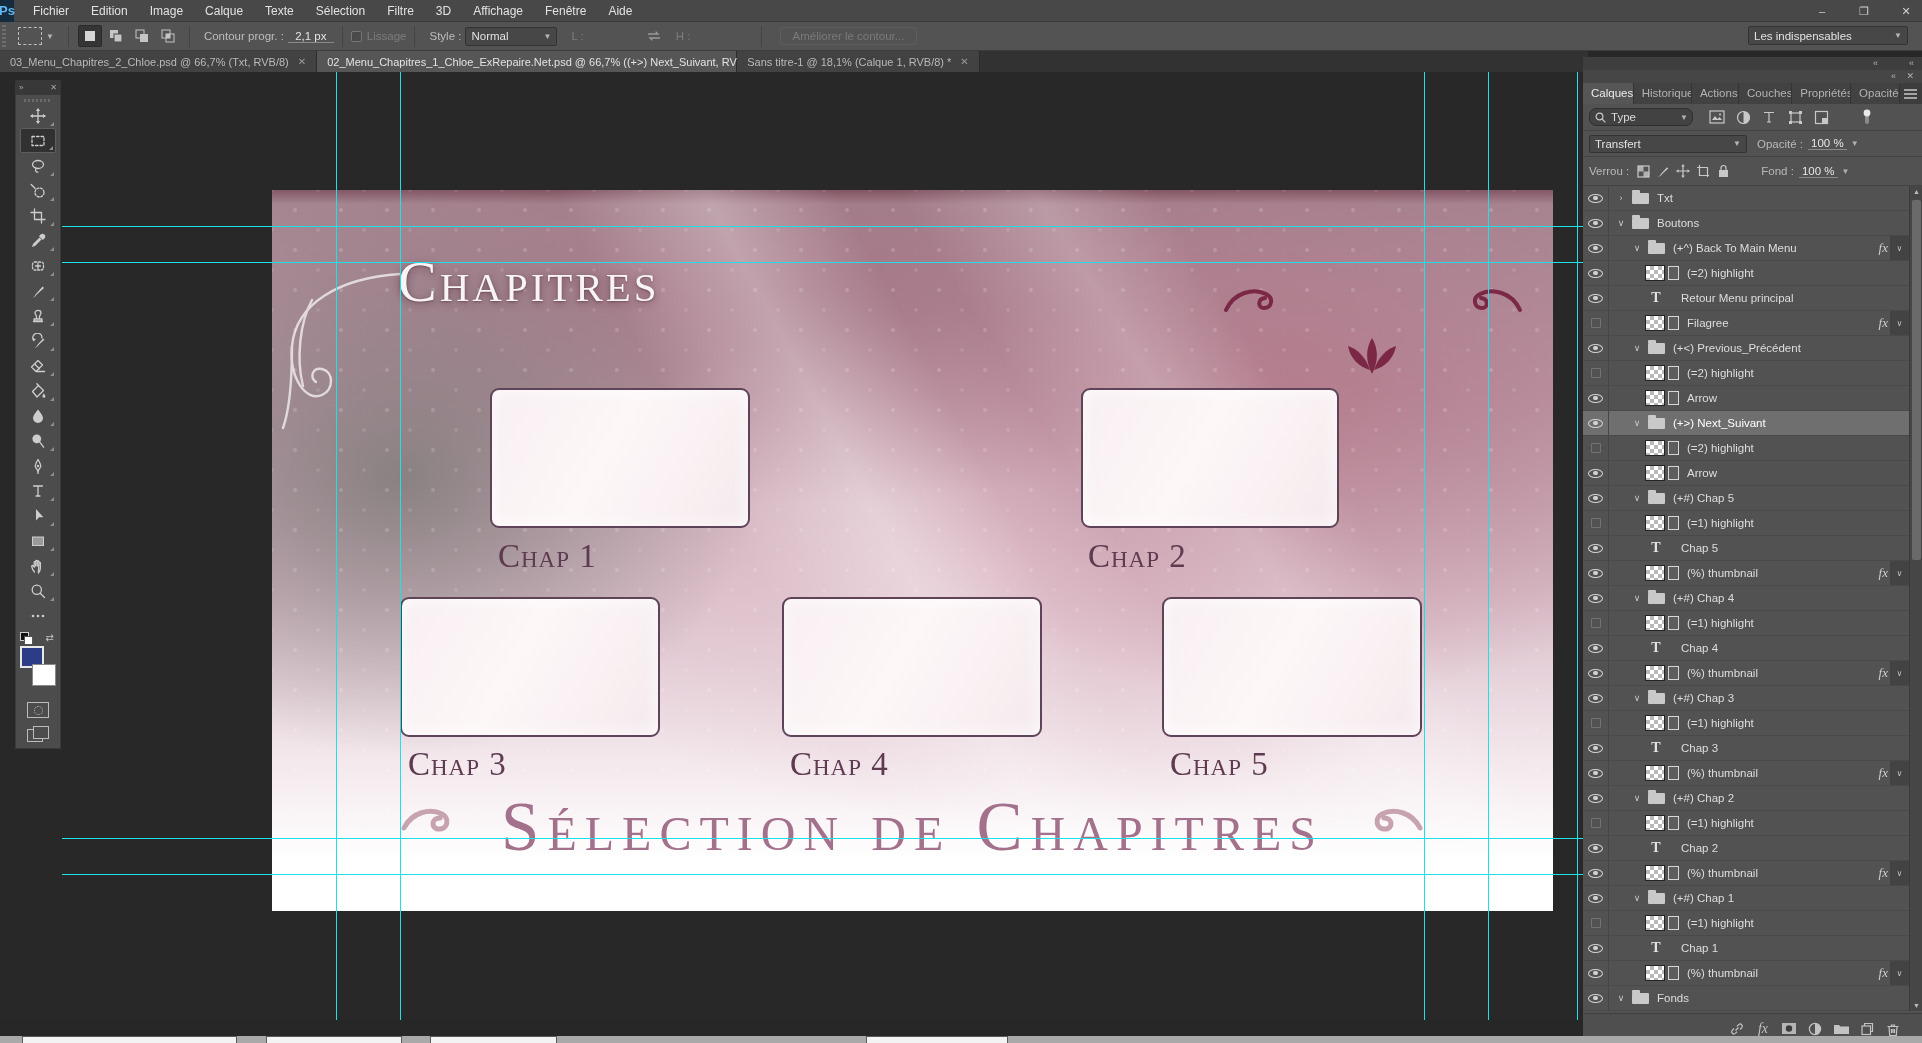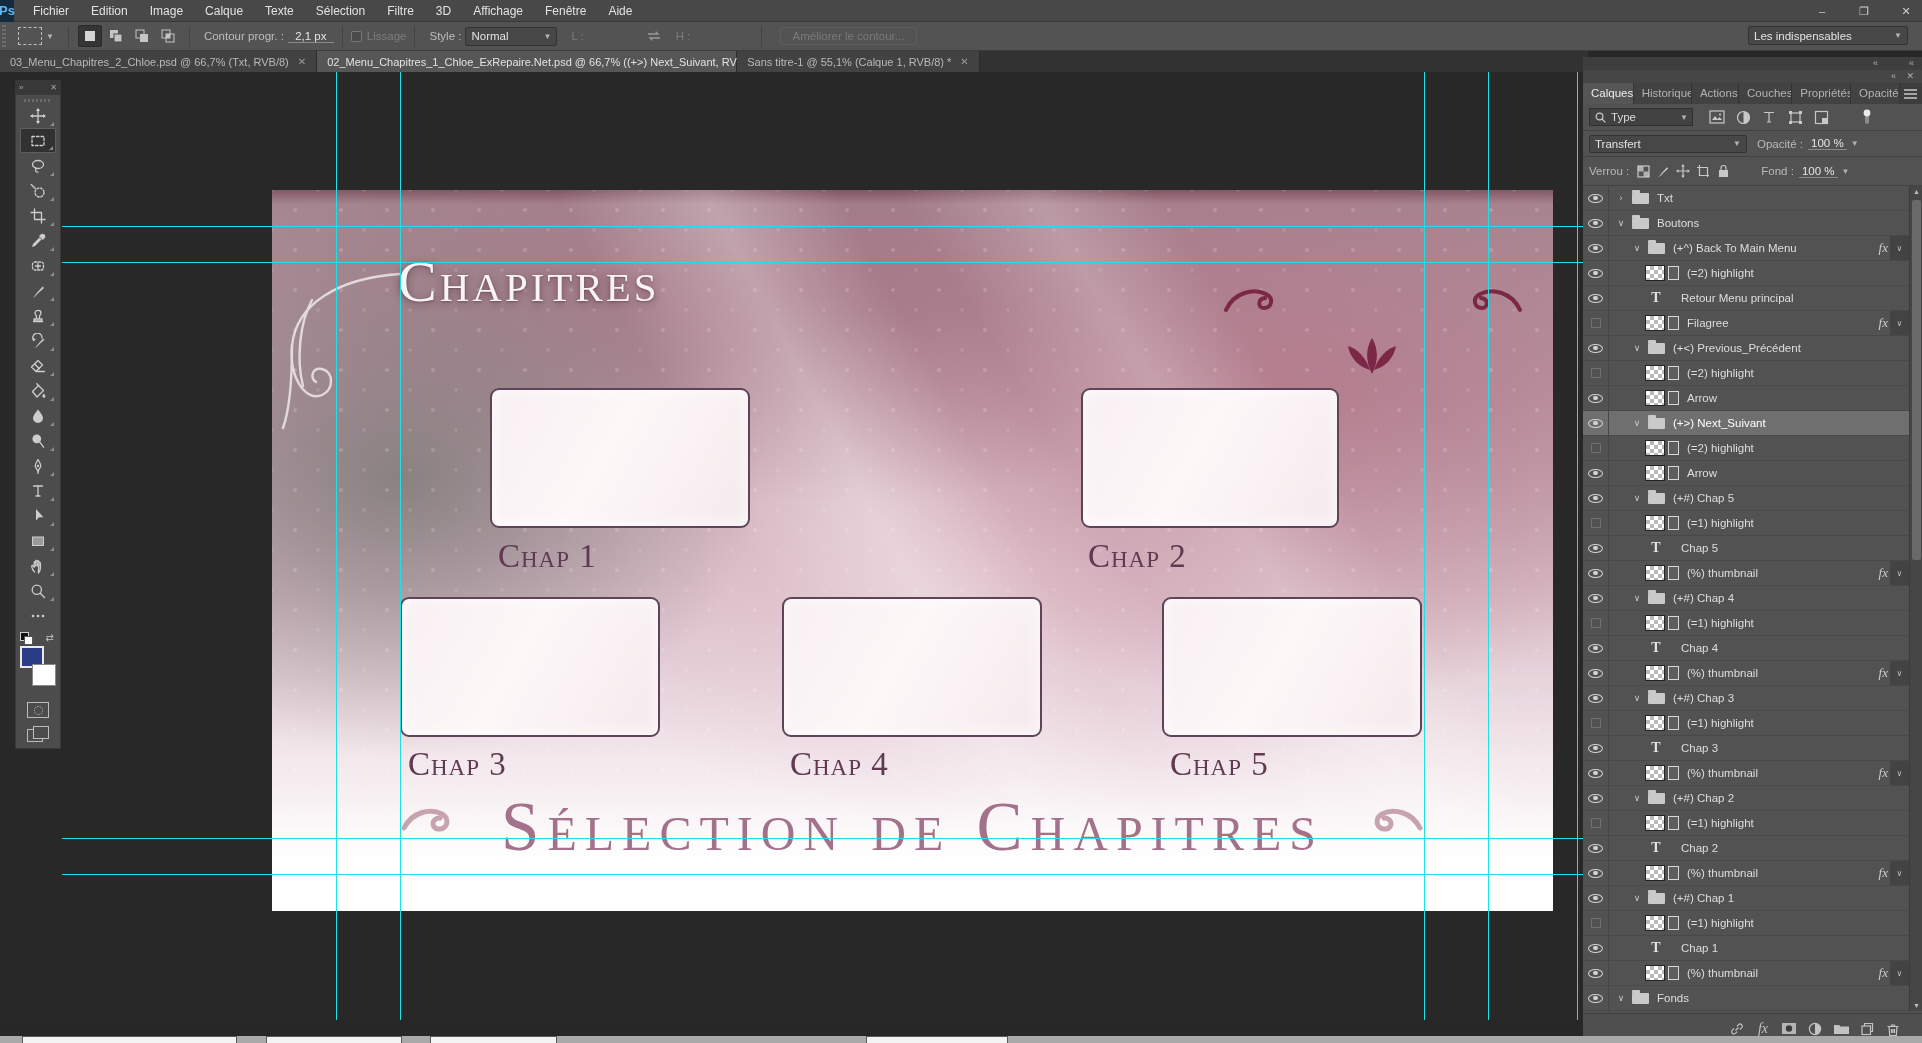--- a/index.html
+++ b/index.html
@@ -120,21 +120,21 @@
   .dockbar1 { position:absolute; left:0; top:0; width:339px; height:13px; background:#3e3e3e; }
   .dockbar2 { position:absolute; left:0; top:13px; width:339px; height:13px; background:#464646; }
   .dockbtn { position:absolute; color:#b0b0b0; font-size:9px; line-height:13px; }
   .ptabs { position:absolute; left:0; top:26px; width:339px; height:21px; background:#3d3d3d; display:flex; }
   .ptab { height:21px; padding:0 8px; line-height:21px; color:#b3b3b3; background:#424242;
     border-right:1px solid #343434; font-size:11.5px; white-space:nowrap; overflow:hidden; }
   .ptab.active { background:#565656; color:#ebebeb; }
   .pburger { margin-left:auto; width:28px; display:flex; align-items:center; justify-content:center; }
   .prow { position:absolute; left:0; width:339px; display:flex; align-items:center; border-bottom:1px solid #434343; }
   .prow svg .s { stroke:#c8c8c8; stroke-width:1.2; fill:none; } .prow svg .f { fill:#c8c8c8; }
-  .searchbox { width:104px; height:18px; background:#424242; border:1px solid #2f2f2f; border-radius:0;
+  .searchbox { width:104px; height:18px; background:#424242; border:1px solid #2f2f2f; border-radius:7px;
     display:flex; align-items:center; padding:0 4px; margin-left:6px; }
   .iconbtn { width:20px; height:17px; display:flex; align-items:center; justify-content:center; margin-left:6px; }
   .blendsel { width:158px; height:18px; margin-left:6px; }
   .pvalue { color:#e6e6e6; border-bottom:1px solid #8a8a8a; padding:0 3px; margin-left:5px; }
   .plabel { margin-left:10px; color:#b9b9b9; }
 
   .layerlist { position:absolute; left:0; top:129px; width:339px; height:825px; background:#525252; }
   .lrow { height:25px; display:flex; align-items:stretch; border-bottom:1px solid #494949; position:relative; }
   .lrow.selected { background:#6f6f6f; }
   .eyecell { width:26px; border-right:1px solid #464646; display:flex; align-items:center; justify-content:center; flex:none;}
@@ -263,21 +263,21 @@
   <div class="tabbar">
       <div class="doctab">
         <span>03_Menu_Chapitres_2_Chloe.psd @ 66,7% (Txt, RVB/8)</span>
         <span class="tclose">✕</span>
       </div>
       <div class="doctab active">
         <span>02_Menu_Chapitres_1_Chloe_ExRepaire.Net.psd @ 66,7% ((+&gt;) Next_Suivant, RVB/8) *</span>
         <span class="tclose">✕</span>
       </div>
       <div class="doctab">
-        <span>Sans titre-1 @ 55,1% (Calque 1, RVB/8) *</span>
+        <span>Sans titre-1 @ 18,1% (Calque 1, RVB/8) *</span>
         <span class="tclose">✕</span>
       </div>
     </div>
 
   <div class="workarea">
     <div class="document">
       <div class="streaks"></div>
       <div class="pattern"></div>
 
       <svg class="orn" style="left:4px;top:76px" width="130" height="170">

